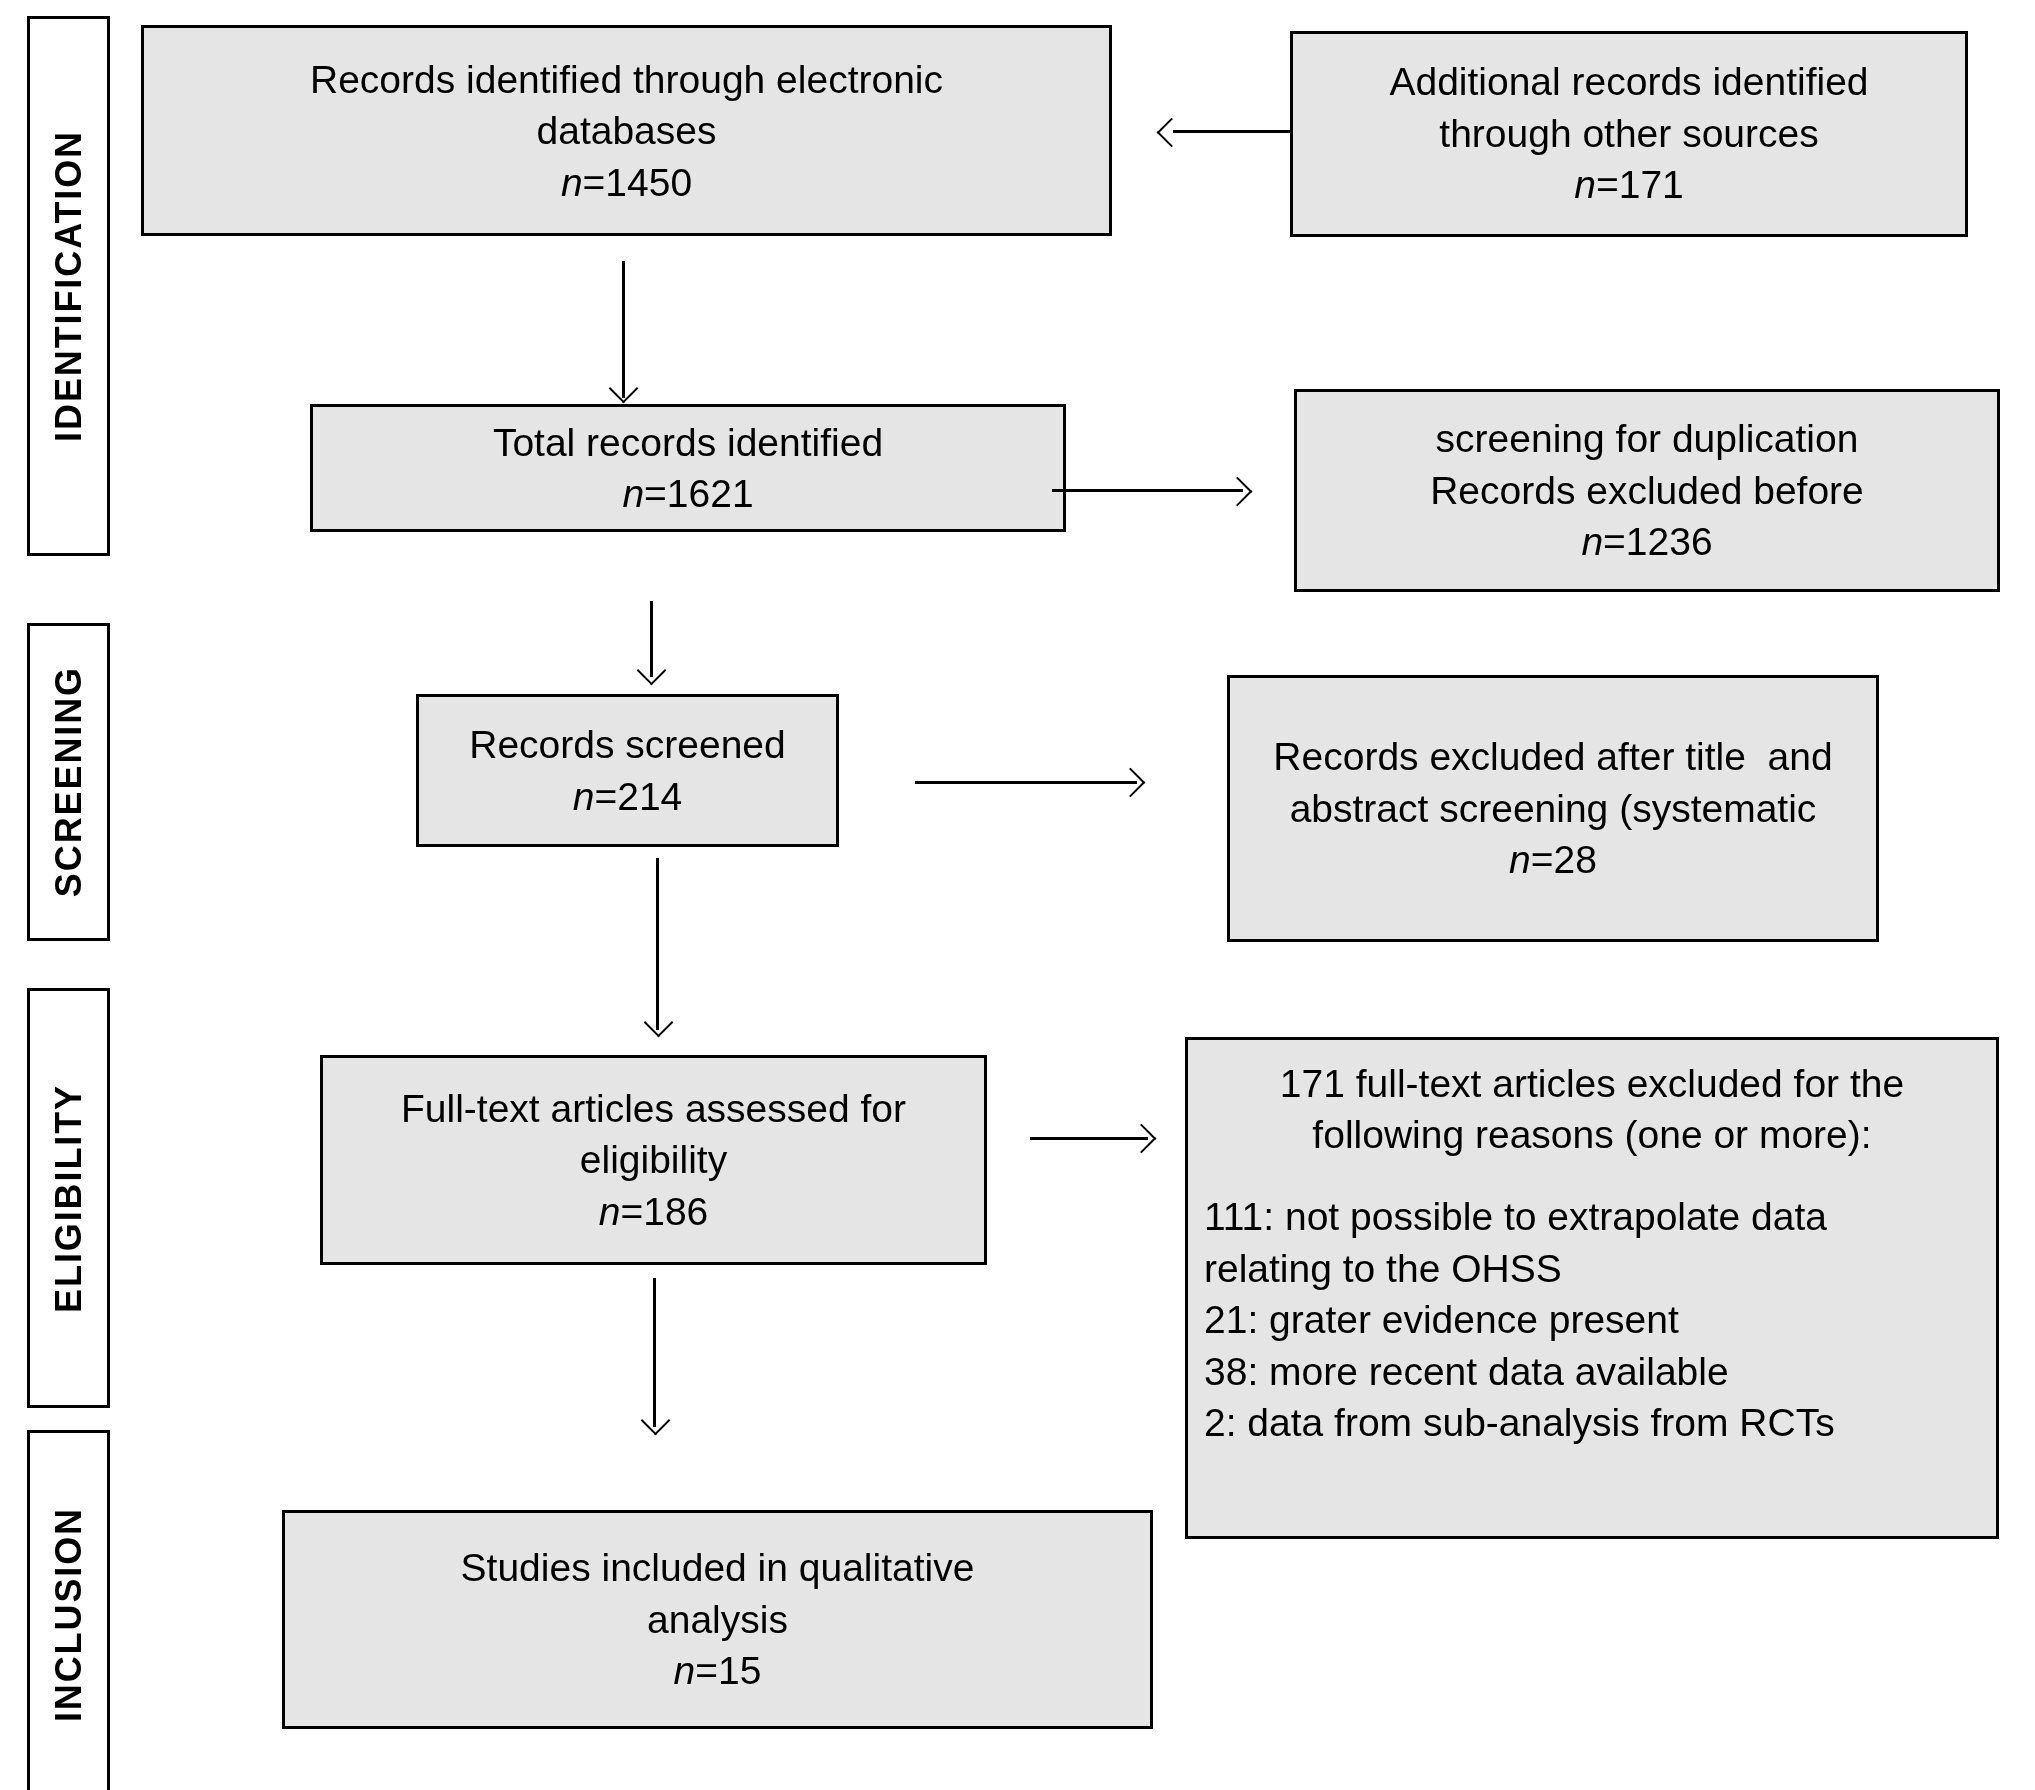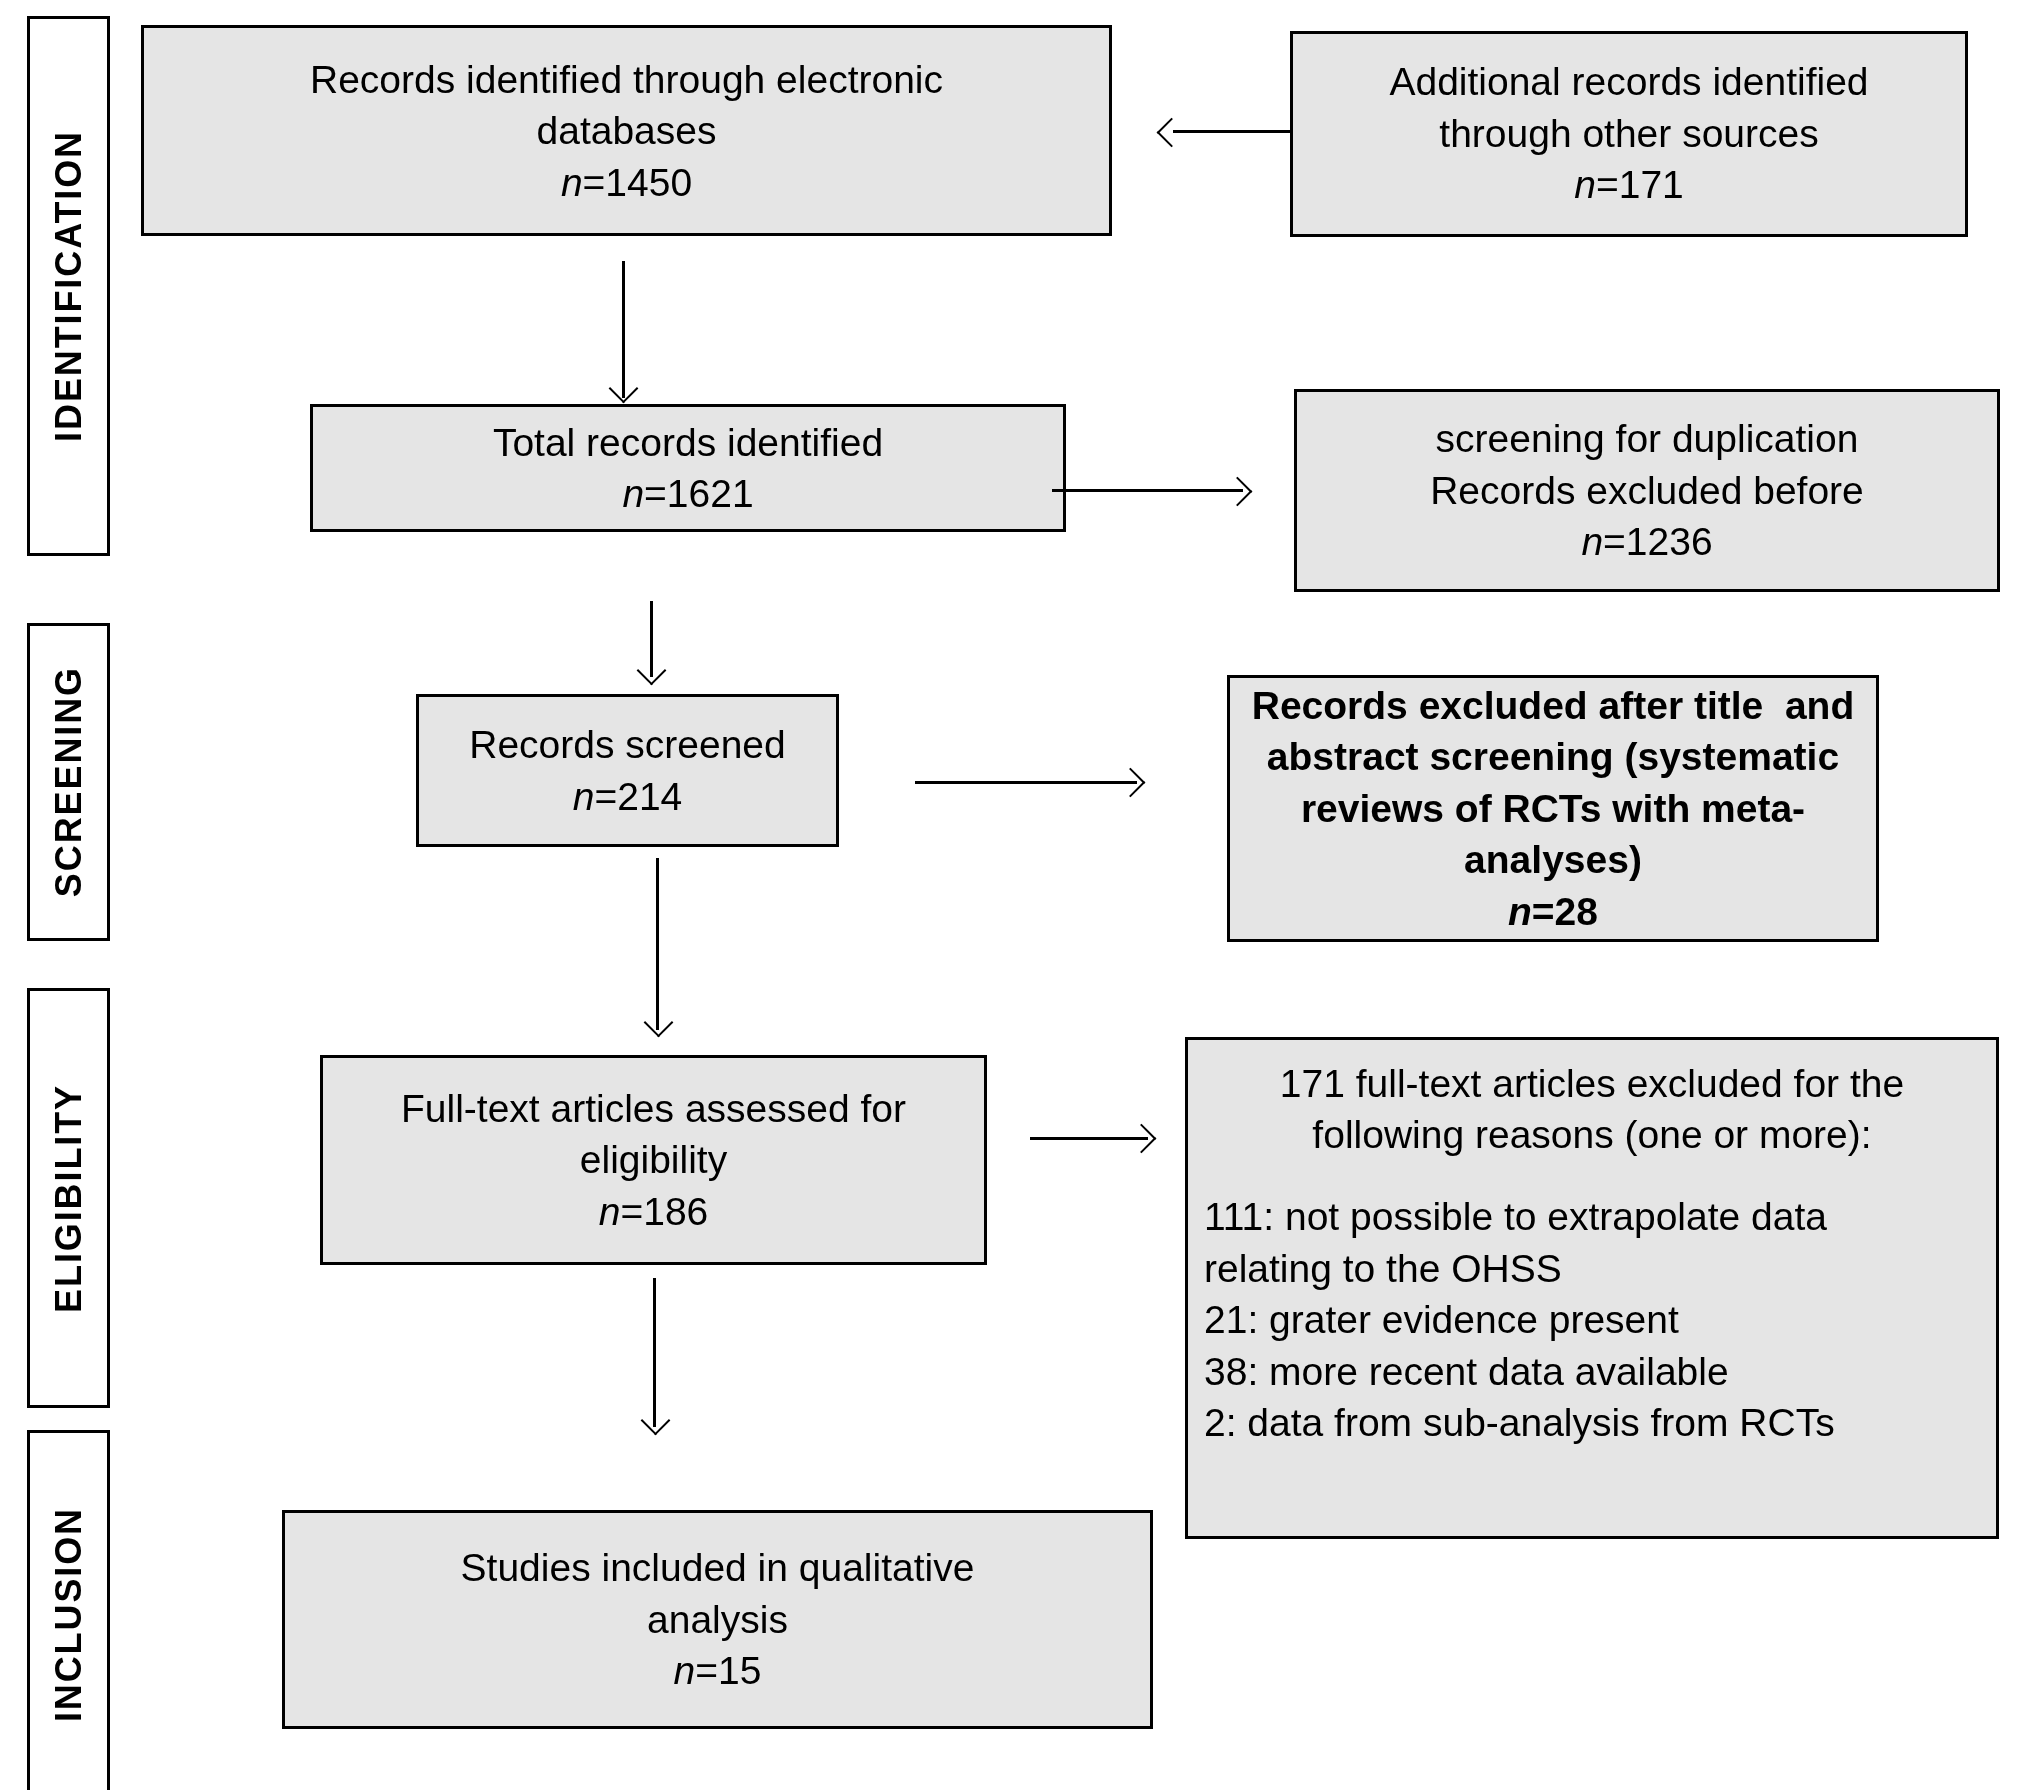--- a/index.html
+++ b/index.html
@@ -145,24 +145,23 @@
   <div class="chev right" style="left:1227px; top:481px;"></div>
 
   <div class="vline" style="left:650px; top:601px; height:76px;"></div>
   <div class="chev down" style="left:641px; top:660px;"></div>
 
   <div class="box" style="left:416px; top:694px; width:423px; height:153px;">
     <span class="line">Records screened</span>
     <span class="line nval"><em>n</em><span>=214</span></span>
   </div>
 
-  <div class="box" style="left:1227px; top:675px; width:652px; height:267px;font-weight:bold;">
+  <div class="box" style="left:1227px; top:675px; width:652px; height:267px;">
     <span class="line">Records excluded after title  and</span>
     <span class="line">abstract screening (systematic</span>
-    <span class="line">reviews of RCTs with meta-analyses)</span>
     <span class="line nval"><em>n</em><span>=28</span></span>
   </div>
 
   <div class="hline" style="left:915px; top:781px; width:222px;"></div>
   <div class="chev right" style="left:1120px; top:772px;"></div>
 
   <div class="vline" style="left:656px; top:858px; height:172px;"></div>
   <div class="chev down" style="left:648px; top:1012px;"></div>
 
   <div class="box" style="left:320px; top:1055px; width:667px; height:210px;">

